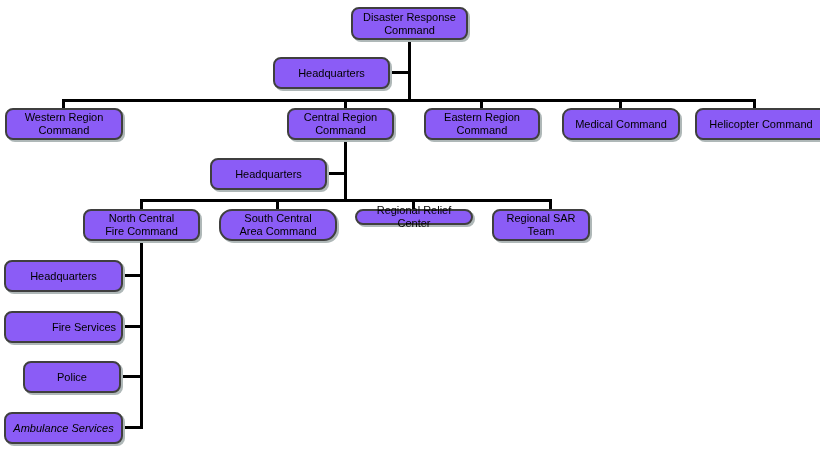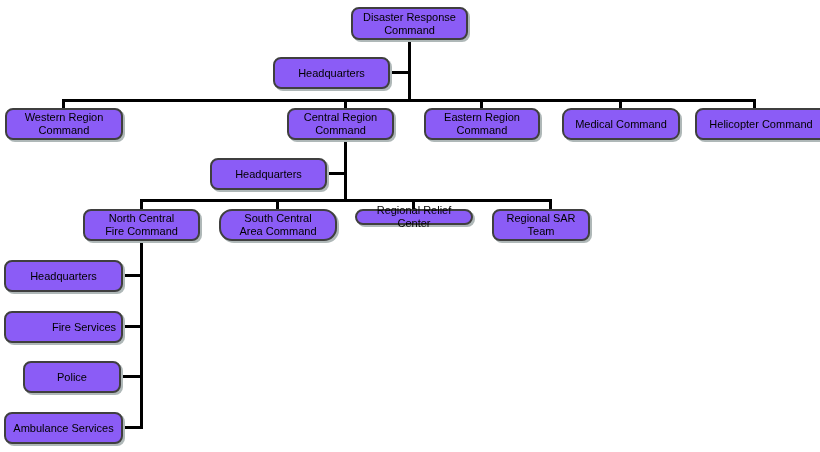--- a/index.html
+++ b/index.html
@@ -73,15 +73,15 @@
   <div class="node" style="left:210px; top:158px; width:117px; height:32px;">Headquarters</div>
   <div class="node" style="left:83px;  top:209px; width:117px; height:32px;">North Central
 Fire Command</div>
   <div class="node" style="left:219px; top:209px; width:118px; height:32px;border-radius:13px;">South Central
 Area Command</div>
   <div class="node" style="left:355px; top:209px; width:118px; height:16px;">Regional Relief Center</div>
   <div class="node" style="left:492px; top:209px; width:98px; height:32px;">Regional SAR Team</div>
   <div class="node" style="left:4px;   top:260px; width:119px; height:32px;">Headquarters</div>
   <div class="node" style="left:4px;   top:311px; width:119px; height:32px;padding-left:43px;">Fire Services</div>
   <div class="node" style="left:4px;   top:361px; width:98px; height:32px;margin-left:19px;">Police</div>
-  <div class="node" style="left:4px;   top:412px; width:119px; height:32px;">Ambulance Services</div>
+  <div class="node" style="left:4px;   top:412px; width:119px; height:32px;font-style:italic;">Ambulance Services</div>
 
 </div>
 
 </body></html>

